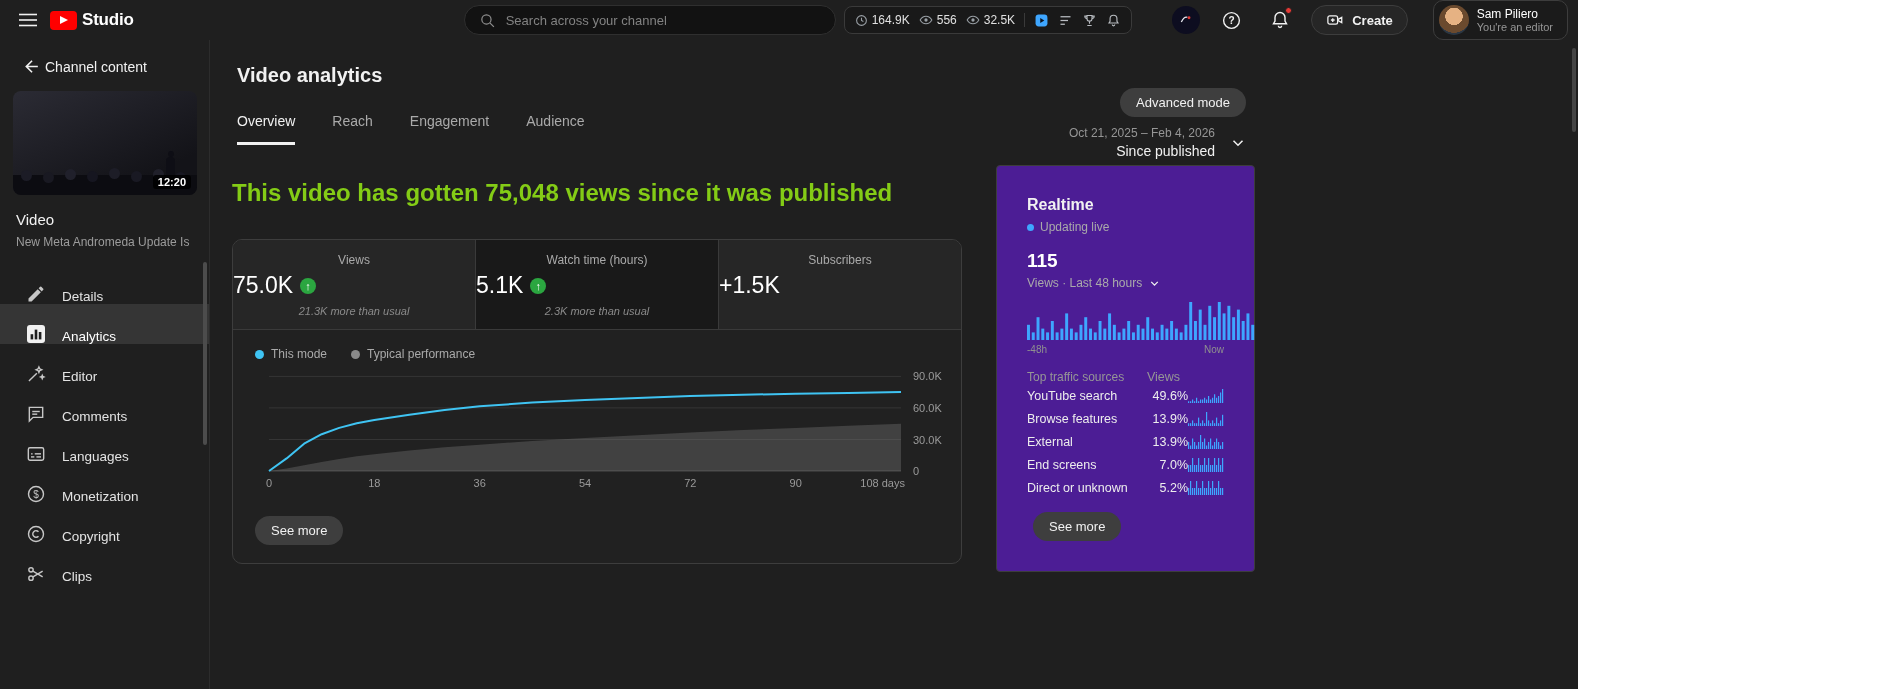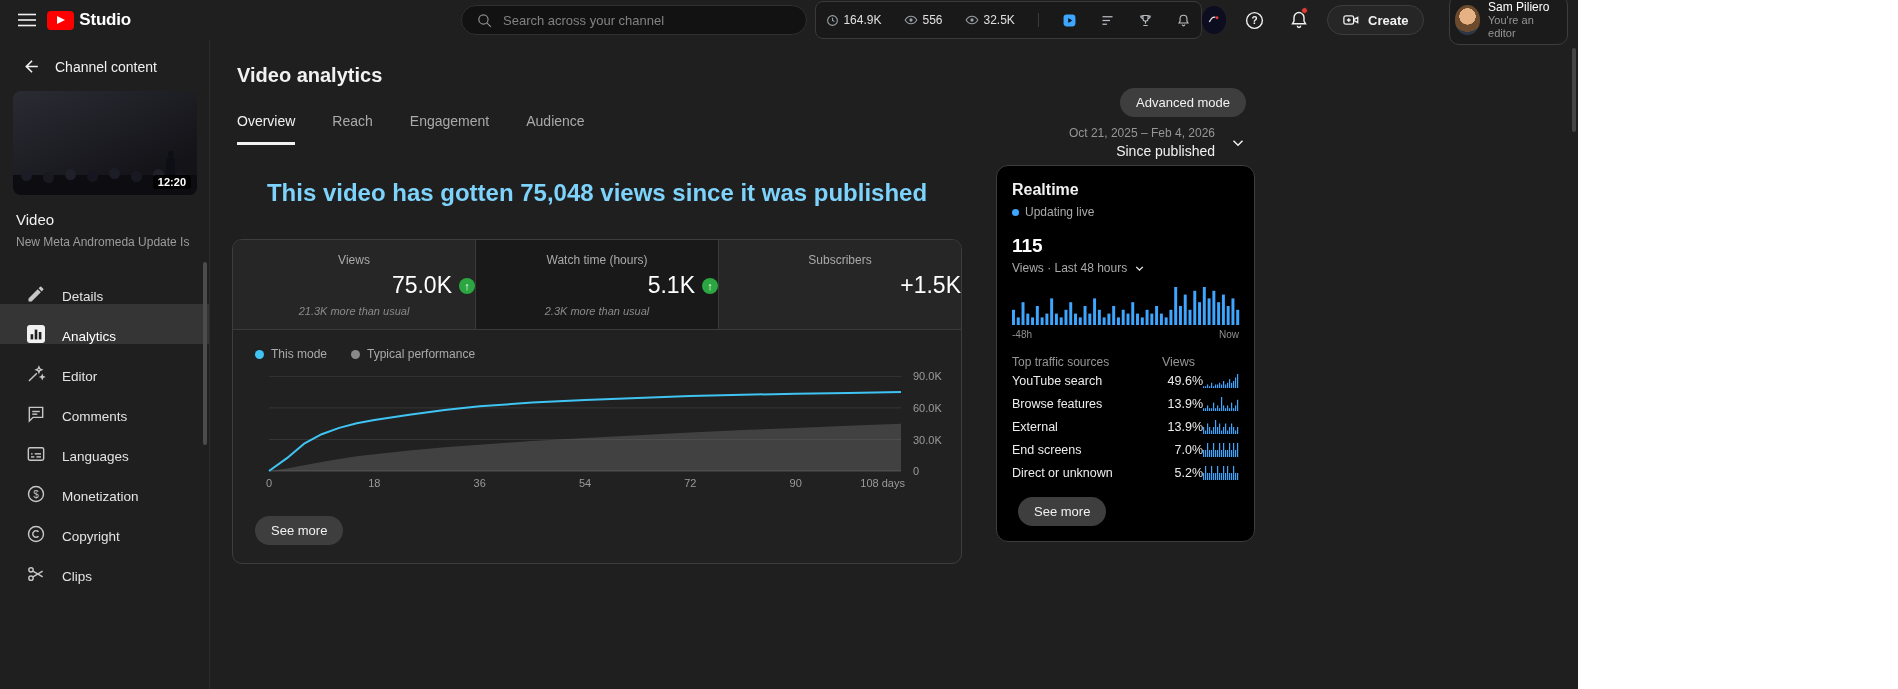--- a/index.html
+++ b/index.html
@@ -10,41 +10,41 @@
   
   .topbar { height:40px; display:flex; align-items:center; padding:0 10px; background:#1f1f1f; }
   .icon-btn { background:none; border:none; color:#f1f1f1; display:flex; align-items:center; justify-content:center; width:36px; height:36px; cursor:pointer; }
   .logo { display:flex; align-items:center; gap:5px; margin-left:4px; cursor:pointer; }
   .logo-mark { width:27px; height:19px; background:#ff0000; border-radius:4px; position:relative; }
   .logo-mark::after { content:''; position:absolute; left:10px; top:5px; border-left:8px solid #fff; border-top:4.5px solid transparent; border-bottom:4.5px solid transparent; }
   .logo-text { font-size:17px; font-weight:700; letter-spacing:-0.2px; color:#fff; }
   .tb-search { margin-left:330px; width:372px; height:30px; background:#121212; border:1px solid #2f2f2f; border-radius:16px; display:flex; align-items:center; padding:0 14px; gap:10px; }
   .tb-search input { flex:1; background:none; border:none; outline:none; color:#f1f1f1; font-size:13px; font-family:inherit; }
   .tb-search input::placeholder { color:#828282; }
-  .ext-pill { margin-left:8px; height:38px; border:1px solid #3a3a3a; background:#191919; border-radius:8px; display:flex; align-items:center; padding:0 10px; gap:23px; }
+  .ext-pill { margin-left:8px; height:28px; border:1px solid #3a3a3a; background:#191919; border-radius:8px; display:flex; align-items:center; padding:0 10px; gap:9px; }
   .ext-stat { display:flex; align-items:center; gap:4px; font-size:12px; color:#e0e0e0; }
   .ext-stat .ic { color:#9aa0a6; display:flex; }
   .ext-div { width:1px; height:14px; background:#3a3a3a; }
   .ext-tool { display:flex; color:#b9bdc2; cursor:pointer; }
   .tb-right { margin-left:auto; display:flex; align-items:center; gap:13px; }
   .ext-avatar { width:28px; height:28px; border-radius:50%; background:#0d0d20; display:flex; align-items:center; justify-content:center; cursor:pointer; }
   .bell-wrap { position:relative; display:flex; }
   .bell-dot { position:absolute; right:6px; top:5px; width:7px; height:7px; border-radius:50%; background:#e53935; border:1.5px solid #1f1f1f; }
   .create-btn { display:flex; align-items:center; gap:8px; height:30px; padding:0 14px; border:1px solid #3d3d3d; border-radius:17px; background:#262626; color:#f1f1f1; font-size:13px; font-weight:600; cursor:pointer; font-family:inherit; }
   .user-card { display:flex; align-items:center; gap:8px; border:1px solid #3d3d3d; border-radius:10px; padding:4px 14px 4px 5px; background:#1b1b1b; cursor:pointer;margin-left:12px; }
   .user-avatar { width:30px; height:30px; border-radius:50%; background:radial-gradient(circle at 50% 38%, #e6b283 0 36%, #6b4a2e 37% 68%, #2b3744 69%); }
   .user-name { font-size:12px; color:#fff; line-height:14px; }
   .user-role { font-size:11px; color:#969696; line-height:13px; }
 
   
   .app-body { display:flex; height:649px; }
 
   
   .sidebar { width:210px; flex:none; position:relative; border-right:1px solid rgba(255,255,255,0.06); }
-  .back-row { display:flex; align-items:center; gap:14px; padding:17px 14px 13px 22px; font-size:14px; font-weight:500; color:#f1f1f1; cursor:pointer; }
+  .back-row { display:flex; align-items:center; gap:4px; padding:17px 14px 13px 22px; font-size:14px; font-weight:500; color:#f1f1f1; cursor:pointer; }
   .thumb { position:relative; width:184px; height:104px; margin:2px 0 0 13px; border-radius:8px; overflow:hidden; background:linear-gradient(155deg,#2b2b34,#131318 78%); cursor:pointer; }
   .thumb-screen { position:absolute; left:20px; right:34px; top:9px; bottom:28px; background:#dfe1e8; border-radius:2px; display:flex; flex-direction:column; align-items:center; justify-content:center; gap:2px; }
   .ts-1 { font-size:8px; color:#33353d; }
   .ts-2 { font-size:15px; font-weight:800; color:#14151c; letter-spacing:0.2px; }
   .ts-3 { font-size:9px; font-weight:700; color:#fff; background:#1877f2; border-radius:3px; padding:1px 7px; }
   .thumb-floor { position:absolute; left:0; right:0; bottom:0; height:20px; background:#0c0c11; }
   .thumb-floor::before { content:''; position:absolute; top:-5px; left:8px; width:11px; height:11px; border-radius:50%; background:#1c1c26;
     box-shadow:22px 2px 0 #191922, 44px -1px 0 #20202b, 66px 1px 0 #161620, 88px -2px 0 #1d1d27, 110px 1px 0 #191923, 132px -1px 0 #20202a, 154px 2px 0 #171721; }
   .presenter { position:absolute; right:22px; bottom:14px; width:9px; height:24px; background:#0e0e15; border-radius:4px 4px 2px 2px; }
   .presenter::before { content:''; position:absolute; top:-6px; left:1.5px; width:6px; height:6px; border-radius:50%; background:#0e0e15; }
@@ -65,41 +65,41 @@
   .tabs { display:flex; gap:37px; margin:26px 0 0 5px; }
   .tab { font-size:14px; color:#aaaaaa; padding-bottom:13px; cursor:pointer; border-bottom:3px solid transparent; }
   .tab.active { color:#f1f1f1; font-weight:500; border-bottom-color:#f1f1f1; }
   .date-block { position:absolute; right:8px; top:62px; display:flex; align-items:center; gap:14px; cursor:pointer; }
   .date-lines { text-align:right; }
   .date-range { font-size:12px; color:#969696; }
   .date-mode { font-size:14px; color:#f1f1f1; margin-top:3px; }
 
   .content { display:flex; gap:34px; margin-top:20px; }
   .left-col { width:730px; flex:none; }
-  .headline { margin-top:14px; text-align:center; font-size:24px; font-weight:700; color:#7dd3fc; }
+  .headline { margin-top:14px; font-size:24px; font-weight:700; color:#84cc16; }
 
   .chart-card { margin-top:32px; width:730px; border:1px solid #3d3d3d; border-radius:10px; background:#212121; overflow:hidden; }
   .metric-strip { display:flex; border-bottom:1px solid #3a3a3a; }
   .metric { flex:1; text-align:center; padding:13px 0 11px; background:#262626; border-right:1px solid #3a3a3a; cursor:pointer; }
   .metric:last-child { border-right:none; }
   .metric.mid { background:#191919; }
   .m-label { font-size:12px; color:#aaaaaa; }
-  .m-value { margin-top:5px; font-size:23px; color:#fff; display:flex; align-items:center; justify-content:flex-end; gap:7px; }
+  .m-value { margin-top:5px; font-size:23px; color:#fff; display:flex; align-items:center; justify-content:flex-start; gap:7px; }
   .up-ic { width:16px; height:16px; border-radius:50%; background:#2ba640; color:#fff; font-size:11px; font-weight:700; display:flex; align-items:center; justify-content:center; }
   .m-note { margin-top:6px; font-size:11px; font-style:italic; color:#8a8a8a; min-height:13px; }
   .card-body { padding:12px 16px 18px; }
   .legend { display:flex; gap:24px; margin:5px 0 0 6px; }
   .leg { display:flex; align-items:center; gap:7px; font-size:12px; color:#aaaaaa; cursor:pointer; }
   .dot { width:9px; height:9px; border-radius:50%; }
   .views-chart { display:block; width:700px; height:135px; margin-top:8px; }
   .xtick,.ytick { fill:#9a9a9a; font-size:11px; font-family:"Liberation Sans","DejaVu Sans",sans-serif; }
   .see-more { margin:12px 0 0 6px; height:29px; padding:0 16px; border:none; border-radius:15px; background:#3e3e3e; color:#f1f1f1; font-size:13px; font-weight:500; cursor:pointer; font-family:inherit; }
 
   
-  .rt-card { width:259px; flex:none; align-self:flex-start; border:1px solid #3d3d3d; border-radius:12px; background:#000000; padding:15px; }
+  .rt-card { width:259px; flex:none; align-self:flex-start; border:1px solid #3d3d3d; border-radius:4px; background:#4c1d95; padding:30px; }
   .rt-title { font-size:16px; font-weight:600; color:#f1f1f1; }
   .rt-live { display:flex; align-items:center; gap:6px; margin-top:6px; font-size:12px; color:#aaaaaa; }
   .live-dot { width:7px; height:7px; border-radius:50%; background:#3ea6ff; }
   .rt-views { margin-top:16px; font-size:19px; font-weight:700; color:#fff; }
   .rt-vlabel { display:flex; align-items:center; gap:6px; margin-top:4px; font-size:12px; color:#aaaaaa; cursor:pointer; }
   .rt-bars { display:block; width:229px; height:38px; margin-top:12px; }
   .rt-axis { display:flex; justify-content:space-between; margin-top:4px; font-size:10px; color:#909090; }
   .rt-thead { display:grid; grid-template-columns:1fr 44px 36px; gap:8px; margin-top:15px; font-size:12px; color:#969696; }
   .rt-thead .rt-val { color:#969696; }
   .rt-row { display:grid; grid-template-columns:1fr 44px 36px; align-items:center; height:23px; font-size:12.5px; color:#ededed; }

